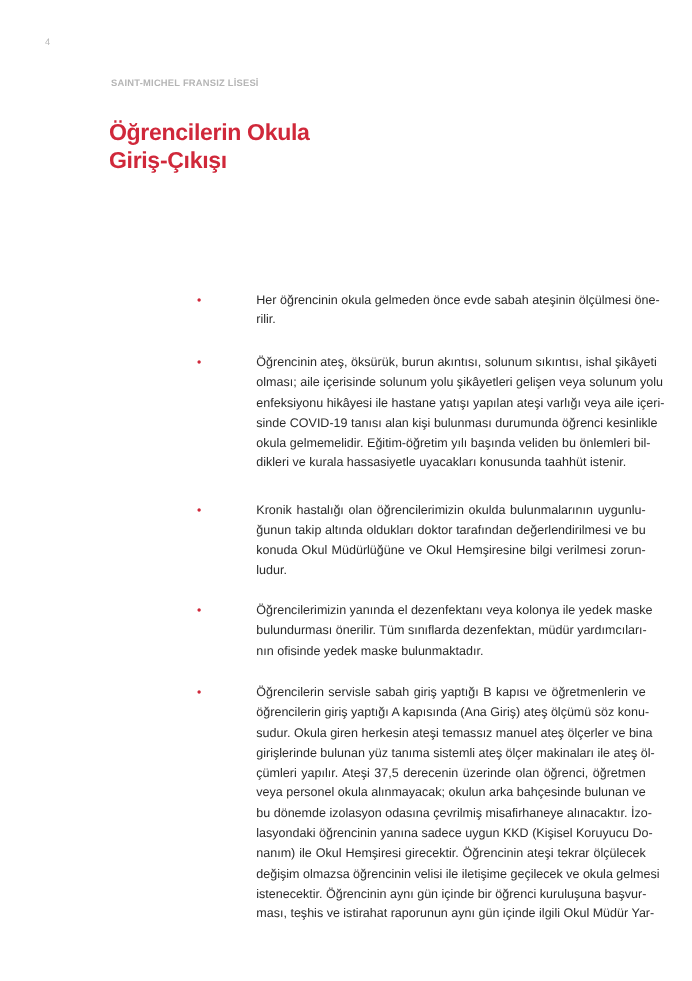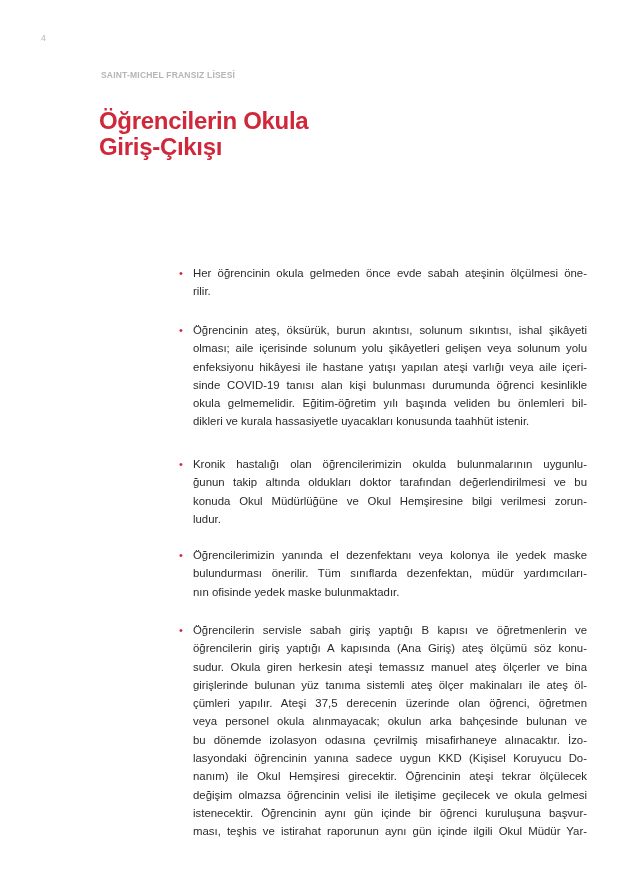--- a/index.html
+++ b/index.html
@@ -36,21 +36,21 @@
       top: 0;
       font-weight: bold;
       text-transform: uppercase;
       margin-top: 37px;
     }
     .section-title {
       position: absolute;
       left: 99px;
       top: 108px;
       margin: 0;
-      font-size: 24px;
+      font-size: 21px;
       line-height: 26px;
       font-weight: bold;
       color: #d0283a;
       letter-spacing: -0.3px;
     }
     .section-title .line { display: block; }
     .bullet-list {
       position: absolute;
       left: 179px;
       top: 264px;
@@ -73,20 +73,21 @@
       top: 0;
       color: #d0283a;
       font-size: 11px;
     }
     .bullet-item .line {
       display: block;
       text-align: justify;
       text-align-last: justify;
       white-space: nowrap;
       overflow: visible;
+      margin-left: 40px;
     }
     .bullet-item .line.last {
       text-align-last: left;
     }
     .b1 { position: absolute; top: 0; }
     .b2 { position: absolute; top: 57px; }
     .b3 { position: absolute; top: 191px; }
     .b4 { position: absolute; top: 282px; }
     .b5 { position: absolute; top: 357px; }
     .bullet-item { width: 394px; }

